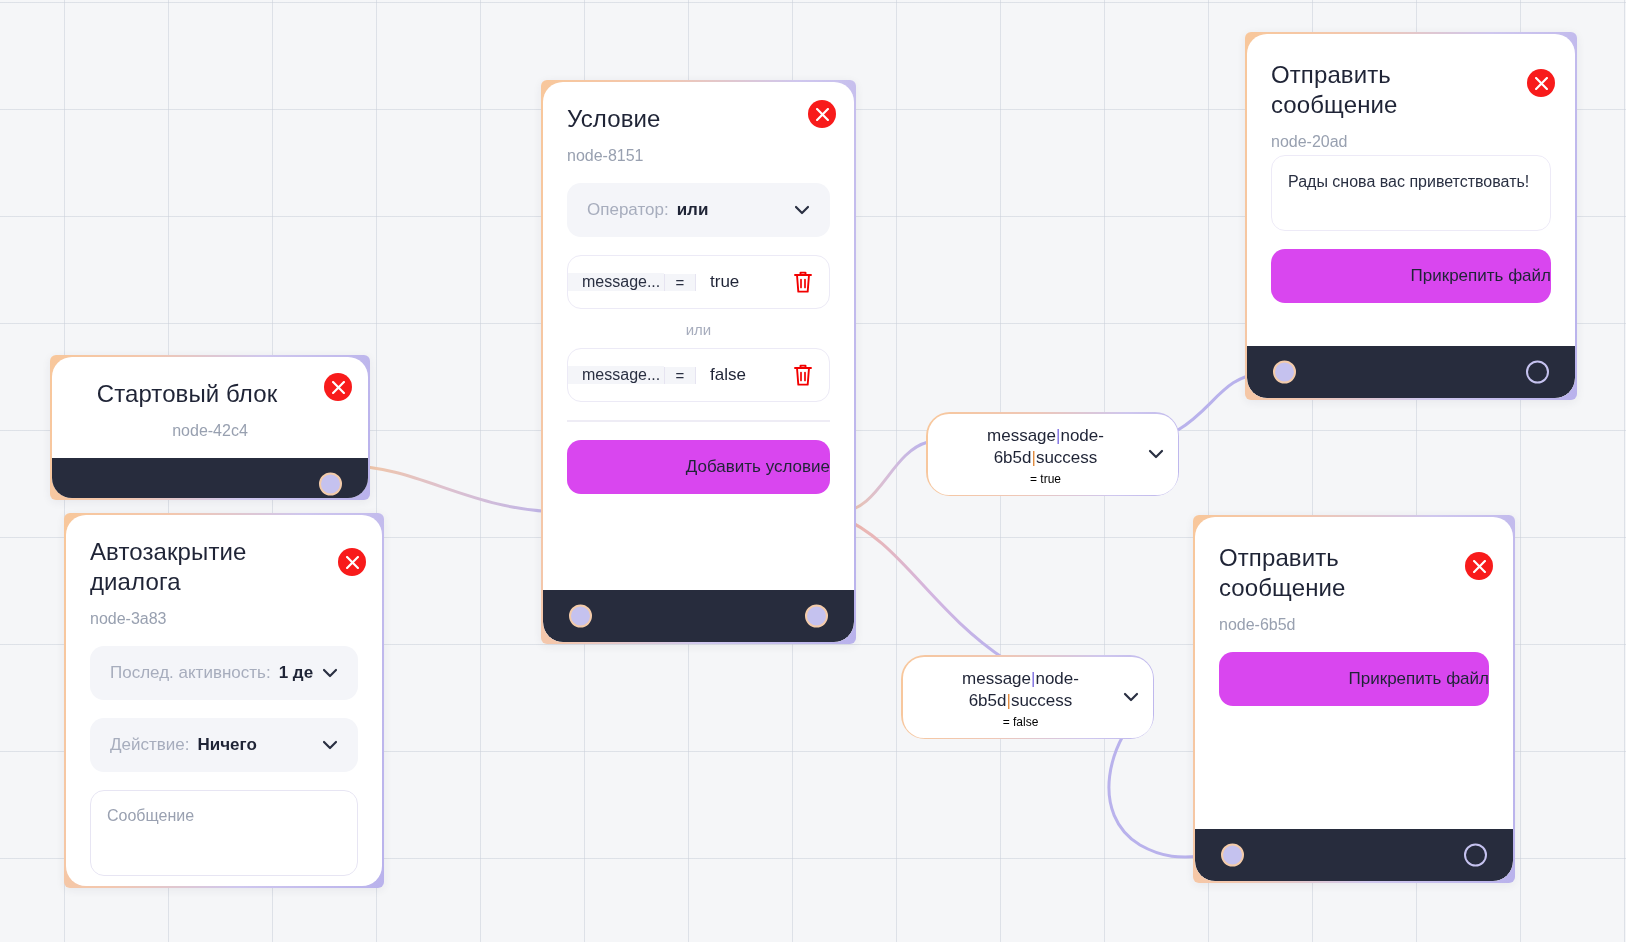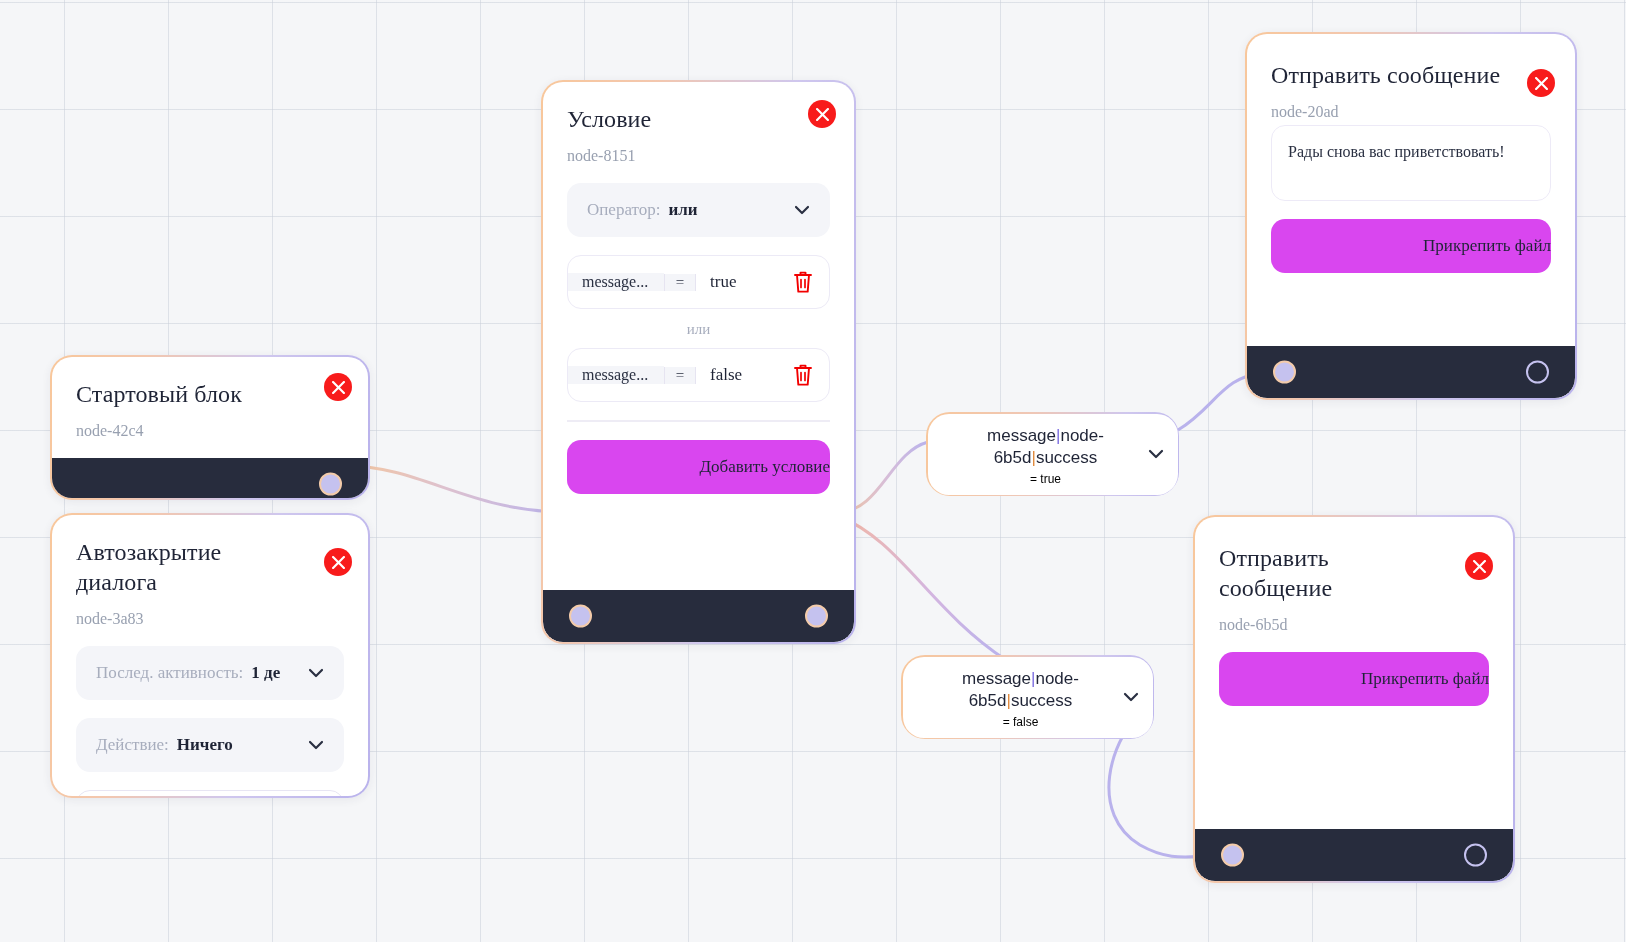--- a/index.html
+++ b/index.html
@@ -17,25 +17,24 @@
       linear-gradient(to right, rgba(203,208,218,.55) 1px, transparent 1px),
       linear-gradient(to bottom, rgba(203,208,218,.55) 1px, transparent 1px);
     background-size:104px 107px;
     background-position:64px 2px;
   }
   #edges { position:absolute; inset:0; width:1626px; height:942px; pointer-events:none; }
 
   
   .node {
     position:absolute;
-    border-radius:22px;
+    border-radius:6px;
     padding:2px;
     background:linear-gradient(100deg,#f8c79b 0%, #f3c7ae 28%, #cfc7ee 62%, #b9b2ec 100%);
     box-shadow:0 2px 10px rgba(40,45,70,.07);
-    font-family:Liberation Serif, serif;
   }
   .node-inner {
     background:#ffffff;
     border-radius:20px;
     overflow:hidden;
     height:100%;
     display:flex; flex-direction:column;
   }
   .node-body { padding:22px 24px 18px 24px; flex:1 1 auto; }
   .node-title {
@@ -158,38 +157,38 @@
 
     <path d="M838,512 C 880,512 890,452 928,442" fill="none" stroke="url(#g2)" stroke-width="3"></path>
 
     <path d="M1178,430 C 1215,408 1222,376 1264,373" fill="none" stroke="#b9b2ec" stroke-width="3"></path>
 
     <path d="M838,516 C 900,540 930,610 1006,660" fill="none" stroke="url(#g3)" stroke-width="3"></path>
 
     <path d="M1152,700 C 1105,740 1090,815 1140,845 C 1170,862 1190,856 1212,856" fill="none" stroke="#b9b2ec" stroke-width="3"></path>
   </svg>
 
-  <div class="node" style="left:50px; top:355px; width:320px; height:145px;">
+  <div class="node" style="left:50px; top:355px; width:320px; height:145px;text-align:center;">
     <div class="node-inner">
       <div class="node-body">
         <div class="node-title">Стартовый блок</div>
         <div class="node-id">node-42c4</div>
       </div>
       <div class="node-footer">
         <div class="port right"></div>
       </div>
     </div>
     <button class="close-btn">
       <svg viewBox="0 0 12 12">
         <path d="M1 1 L11 11 M11 1 L1 11" stroke="#fff" stroke-width="2" stroke-linecap="round"></path>
       </svg>
     </button>
   </div>
 
-  <div class="node" style="left:50px; top:513px; width:320px; height:285px;">
+  <div class="node" style="left:64px; top:513px; width:320px; height:375px;">
     <div class="node-inner">
       <div class="node-body">
         <div class="node-title">Автозакрытие диалога</div>
         <div class="node-id">node-3a83</div>
 
         <div class="field" style="justify-content:center;">
           <span class="field-label">Послед. активность:</span>
           <span class="field-value">1 де</span>
           <span class="chev">
             <svg viewBox="0 0 16 10">

